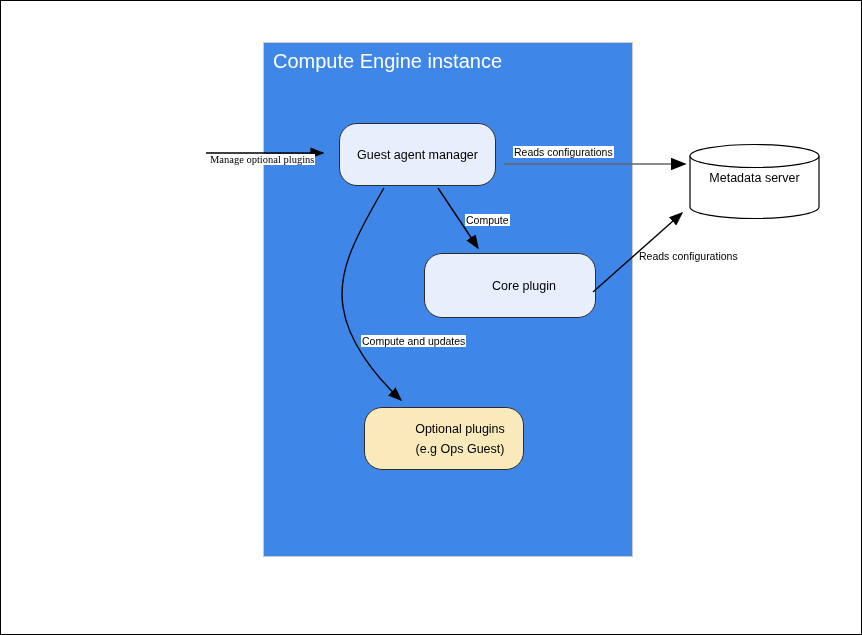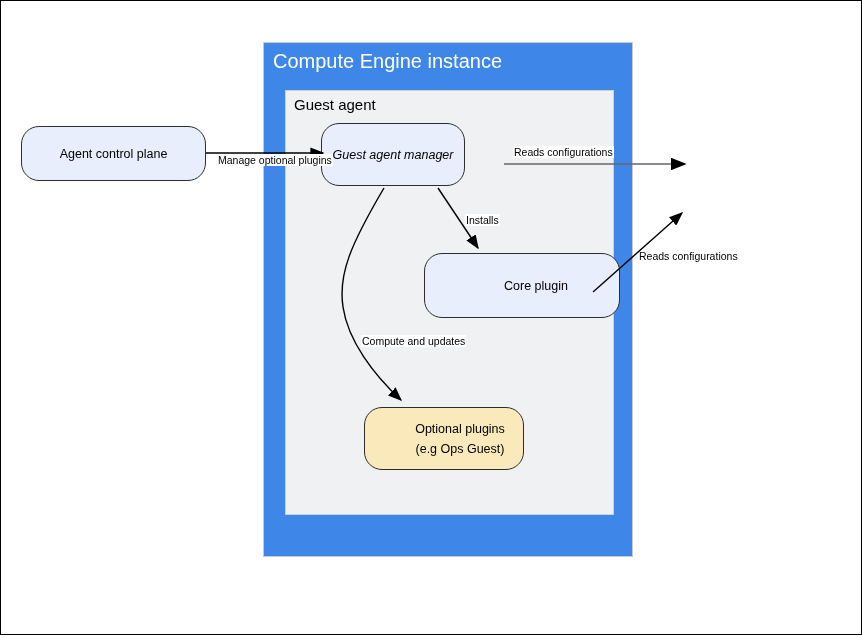--- a/index.html
+++ b/index.html
@@ -13,91 +13,92 @@
     background:#f0f1f3;border:1px solid #cfcfcf;box-sizing:border-box;z-index:1;}
   .container-gray .title{position:absolute;left:8px;top:5px;color:#000000;font-size:15px;}
 
   
   .node{position:absolute;display:flex;align-items:center;justify-content:center;
     text-align:center;font-size:12.5px;color:#000;border:1px solid #2d2d2d;
     border-radius:18px;box-sizing:border-box;z-index:2;line-height:20px;}
   .node.blue{background:#e8eefb;}
   .node.yellow{background:#f9e9bb;padding-left:32px;}
   #acp{left:20px;top:125px;width:185px;height:55px;}
-  #gam{left:320px;top:122px;width:144px;height:63px;font-style:italic;}
-  #core{left:423px;top:252px;width:196px;height:65px;padding-left:28px;}
+  #gam{left:338px;top:122px;width:157px;height:63px;}
+  #core{left:423px;top:252px;width:172px;height:65px;padding-left:28px;}
   #opt{left:363px;top:406px;width:160px;height:63px;}
 
   
   .cylinder{position:absolute;left:688px;top:142px;width:131px;height:77px;z-index:2;}
   .cylinder .cyl-label{position:absolute;left:0;top:28px;width:100%;text-align:center;
     font-size:12.5px;color:#000;}
 
   
   svg.edges{position:absolute;left:0;top:0;width:862px;height:635px;z-index:3;pointer-events:none;}
 
   
   .edge-label{position:absolute;font-size:10.5px;color:#000;background:#ffffff;
     padding:0 1px;z-index:4;white-space:nowrap;}
-  #lbl-manage{left:216px;top:153px;}
+  #lbl-manage{left:208px;top:153px;font-family:Liberation Serif, serif;}
   #lbl-reads-top{left:512px;top:145px;}
   #lbl-manages{left:464px;top:213px;}
   #lbl-installs{left:360px;top:334px;}
   #lbl-reads-diag{left:637px;top:249px;background:transparent;}
 </style>
 </head>
 <body>
 
 <div class="canvas">
 
   <div class="container-blue">
     <div class="title">Compute Engine instance</div>
   </div>
 
-  <div class="container-gray">
-    <div class="title">Guest agent</div>
-  </div>
 
   <svg class="edges" viewBox="0 0 862 635">
     <defs>
       <marker id="ah" markerWidth="10" markerHeight="8" refX="9" refY="4" orient="auto" markerUnits="strokeWidth">
         <path d="M0,0 L10,4 L0,8 z" fill="#000000"></path>
       </marker>
     </defs>
 
     <line x1="205" y1="152" x2="322" y2="152" stroke="#000000" stroke-width="1.4" marker-end="url(#ah)"></line>
 
     <line x1="503" y1="163" x2="684" y2="163" stroke="#666666" stroke-width="1.6" marker-end="url(#ah)"></line>
 
     <line x1="437" y1="187" x2="477" y2="247" stroke="#000000" stroke-width="1.4" marker-end="url(#ah)"></line>
 
     <path d="M 383 187 C 350 243 337 273 342 306 C 347 340 373 374 400 399" fill="none" stroke="#000000" stroke-width="1.4" marker-end="url(#ah)"></path>
 
     <line x1="592" y1="291" x2="681" y2="212" stroke="#000000" stroke-width="1.4" marker-end="url(#ah)"></line>
   </svg>
 
-  <div class="node blue" id="acp">
-    <span>Agent control plane</span>
-  </div>
 
   <div class="node blue" id="gam">
     <span>Guest agent manager</span>
   </div>
 
   <div class="node blue" id="core">
     <span>Core plugin</span>
   </div>
 
   <div class="node yellow" id="opt">
     <span>
       <span>Optional plugins</span><br>
       <span>(e.g  Ops Guest)</span>
     </span>
   </div>
 
+  <div class="cylinder">
+    <svg width="131" height="77" viewBox="0 0 131 77">
+      <path d="M 1 13 L 1 64 A 64.5 11.5 0 0 0 130 64 L 130 13" fill="#ffffff" stroke="#000000" stroke-width="1.2"></path>
+      <ellipse cx="65.5" cy="13" rx="64.5" ry="11.5" fill="#ffffff" stroke="#000000" stroke-width="1.2"></ellipse>
+    </svg>
+    <div class="cyl-label">Metadata server</div>
+  </div>
 
   <div class="edge-label" id="lbl-manage">Manage optional plugins</div>
   <div class="edge-label" id="lbl-reads-top">Reads configurations</div>
-  <div class="edge-label" id="lbl-manages">Installs</div>
+  <div class="edge-label" id="lbl-manages">Compute</div>
   <div class="edge-label" id="lbl-installs">Compute and updates</div>
   <div class="edge-label" id="lbl-reads-diag">Reads configurations</div>
 
 </div>
 
 </body></html>

